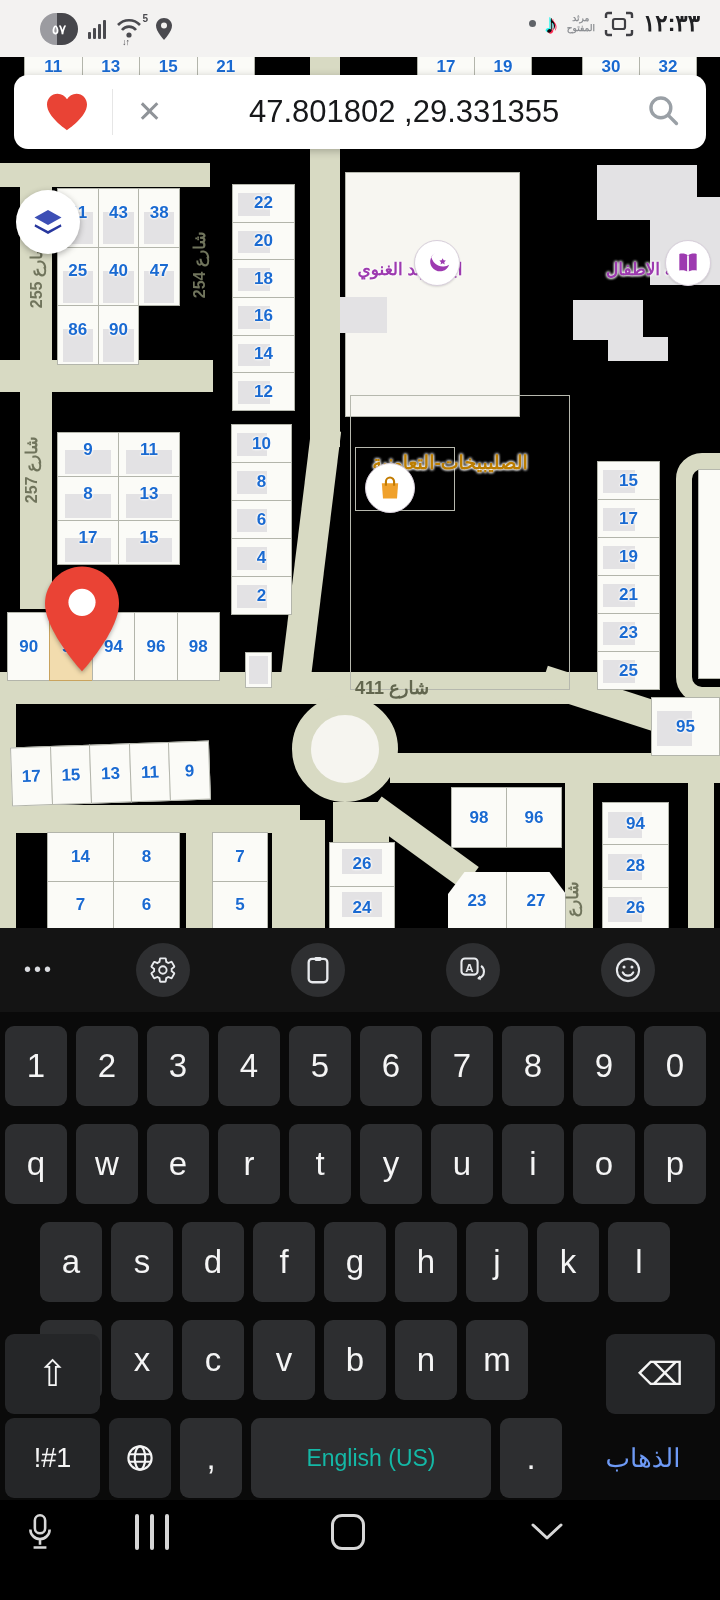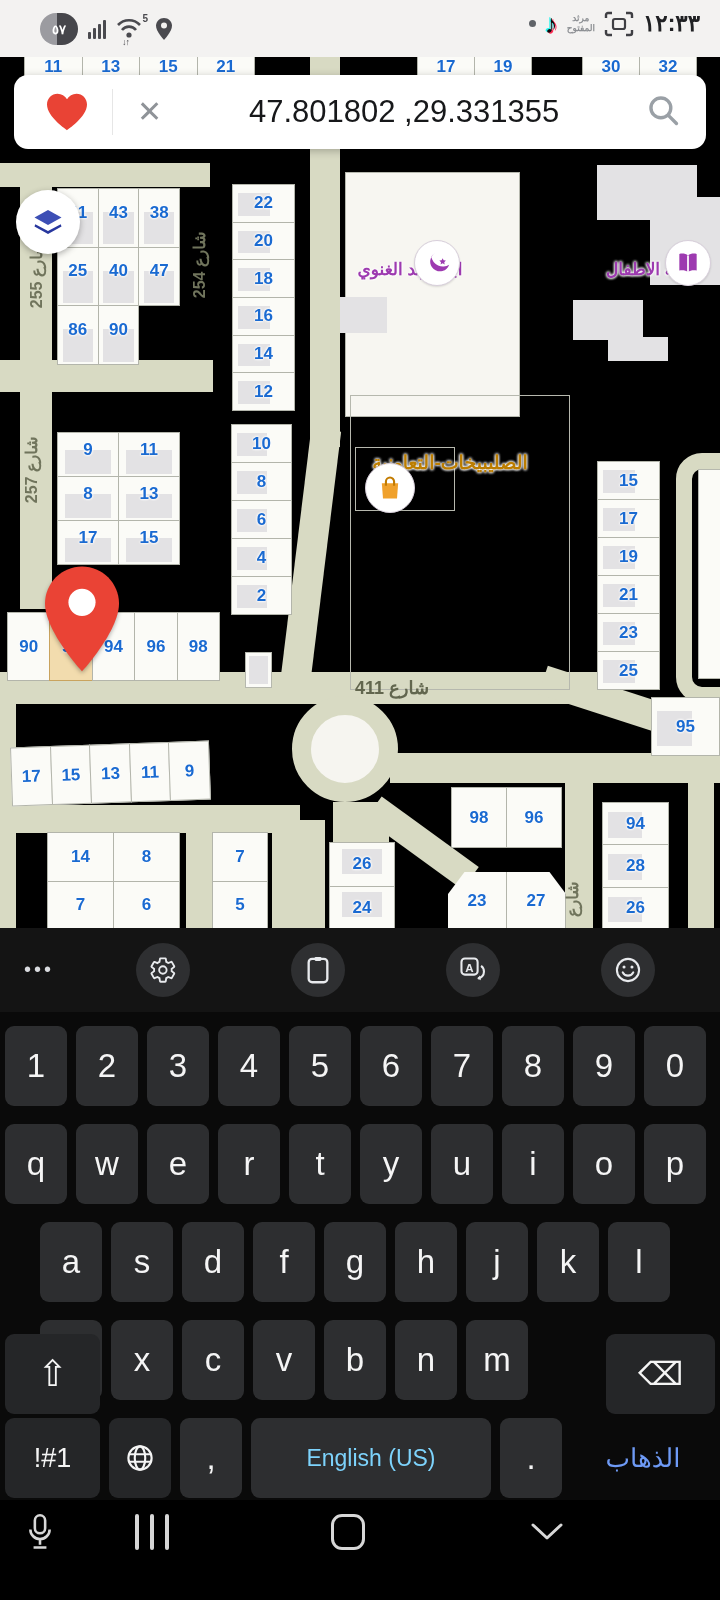--- a/index.html
+++ b/index.html
@@ -72,21 +72,21 @@
   .tb-dots{position:absolute;left:24px;top:30px;color:#dadce0;font-size:20px;letter-spacing:3px;}
   .tb-circ{position:absolute;top:15px;width:54px;height:54px;border-radius:50%;background:#2e2f31;
            display:flex;align-items:center;justify-content:center;}
   .kb-keys{position:absolute;left:0;top:1012px;width:720px;height:488px;background:#0a0a0a;z-index:60;}
   .krow{position:absolute;left:0;right:0;height:80px;}
   .key{position:absolute;height:80px;background:#2d2e30;border-radius:9px;color:#f5f5f5;
        display:flex;align-items:center;justify-content:center;font-size:33px;}
   .key.dark{background:#252628;}
   .key.flat{background:transparent;}
   .golabel{color:#6e9af5;font-size:26px;}
-  .spacelabel{font-size:23px;color:#7dd3fc;}
+  .spacelabel{font-size:23px;color:#14b8a6;}
 
   
   .navbar{position:absolute;left:0;top:1500px;width:720px;height:100px;background:#000;z-index:70;}
   .nv{position:absolute;top:10px;display:flex;align-items:center;justify-content:center;}
   .recents{display:flex;gap:11px;}
   .recents i{display:block;width:4px;height:36px;background:#d7d7d7;border-radius:2px;}
   .homebtn{width:34px;height:36px;border:3px solid #d7d7d7;border-radius:11px;}
 </style>
 </head>
 <body>

